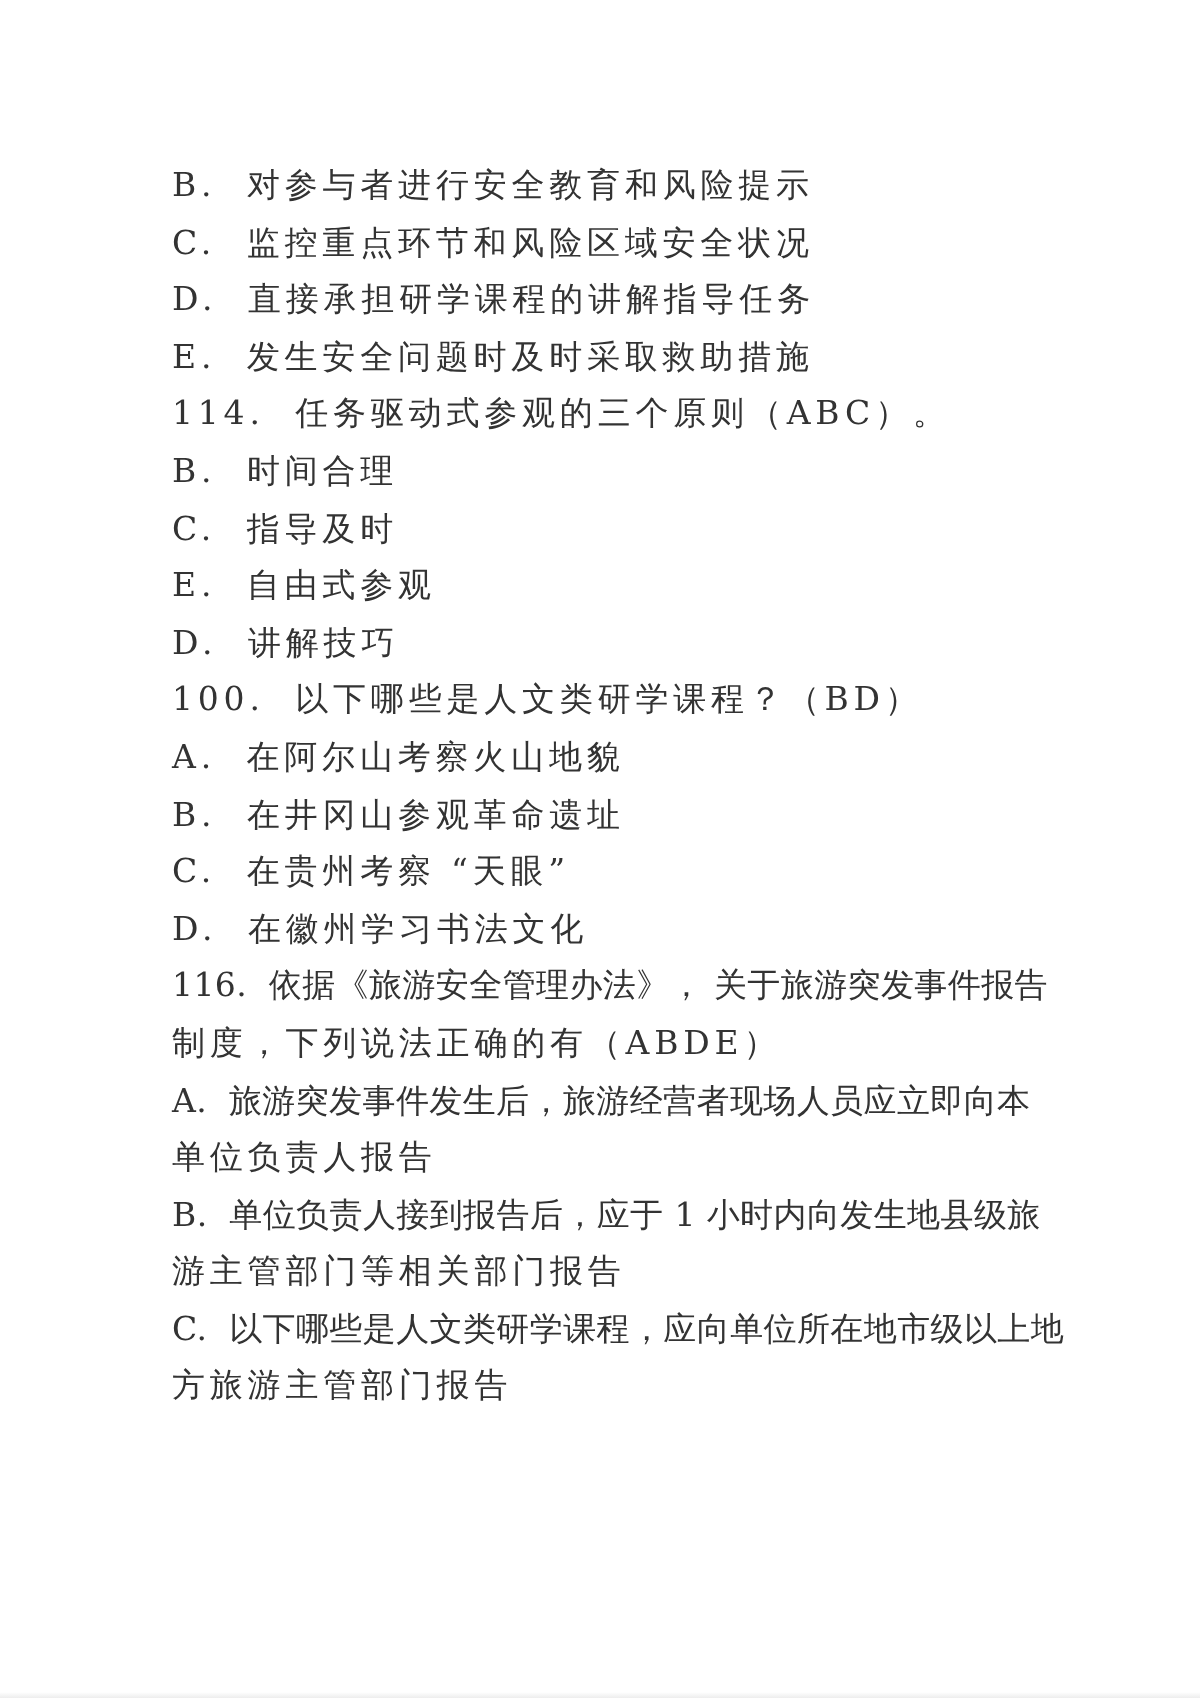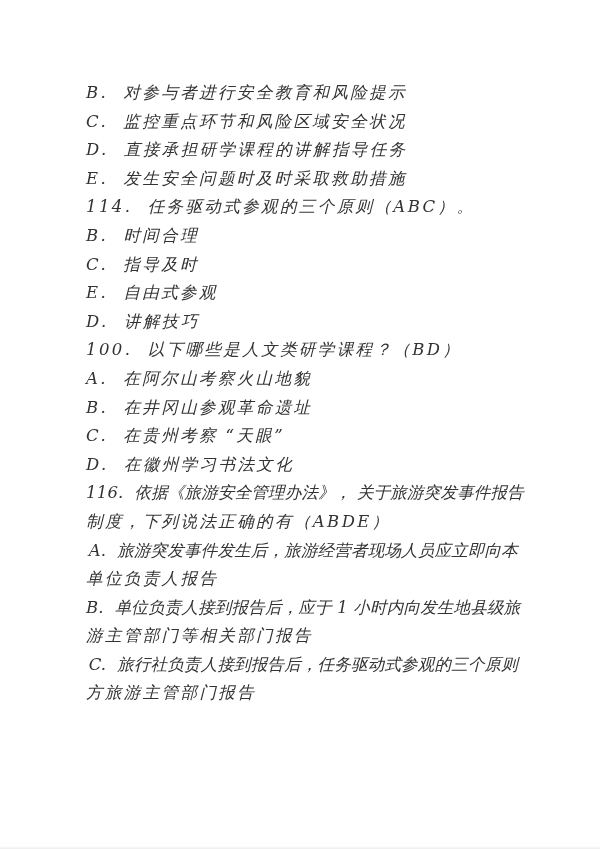--- a/index.html
+++ b/index.html
@@ -22,25 +22,23 @@
     width: 432px;
   }
   .line {
     height: 28.6px;
     line-height: 28.6px;
     font-size: 16.5px;
     letter-spacing: 2.4px;
     white-space: pre;
     color: #333333;
     overflow: visible;
-    font-style: italic;
   }
   .line.tight {
     letter-spacing: 0.2px;
-    text-align: right;
   }
   
   .scan-edge {
     position: absolute;
     left: 0;
     bottom: 0;
     width: 100%;
     height: 3px;
     background: linear-gradient(to bottom, rgba(0,0,0,0), rgba(0,0,0,0.07));
   }
@@ -63,17 +61,17 @@
     <div class="line">A.  在阿尔山考察火山地貌</div>
     <div class="line">B.  在井冈山参观革命遗址</div>
     <div class="line">C.  在贵州考察 “天眼”</div>
     <div class="line">D.  在徽州学习书法文化</div>
     <div class="line tight">116.  依据《旅游安全管理办法》， 关于旅游突发事件报告</div>
     <div class="line">制度，下列说法正确的有（ABDE）</div>
     <div class="line tight">A.  旅游突发事件发生后，旅游经营者现场人员应立即向本</div>
     <div class="line">单位负责人报告</div>
     <div class="line tight">B.  单位负责人接到报告后，应于 1 小时内向发生地县级旅</div>
     <div class="line">游主管部门等相关部门报告</div>
-    <div class="line tight">C.  旅行社负责人接到报告后，任务驱动式参观的三个原则</div>
+    <div class="line tight">C.  以下哪些是人文类研学课程，应向单位所在地市级以上地</div>
     <div class="line">方旅游主管部门报告</div>
   </div>
   <div class="scan-edge"></div>
 </div>
 
 </body></html>

